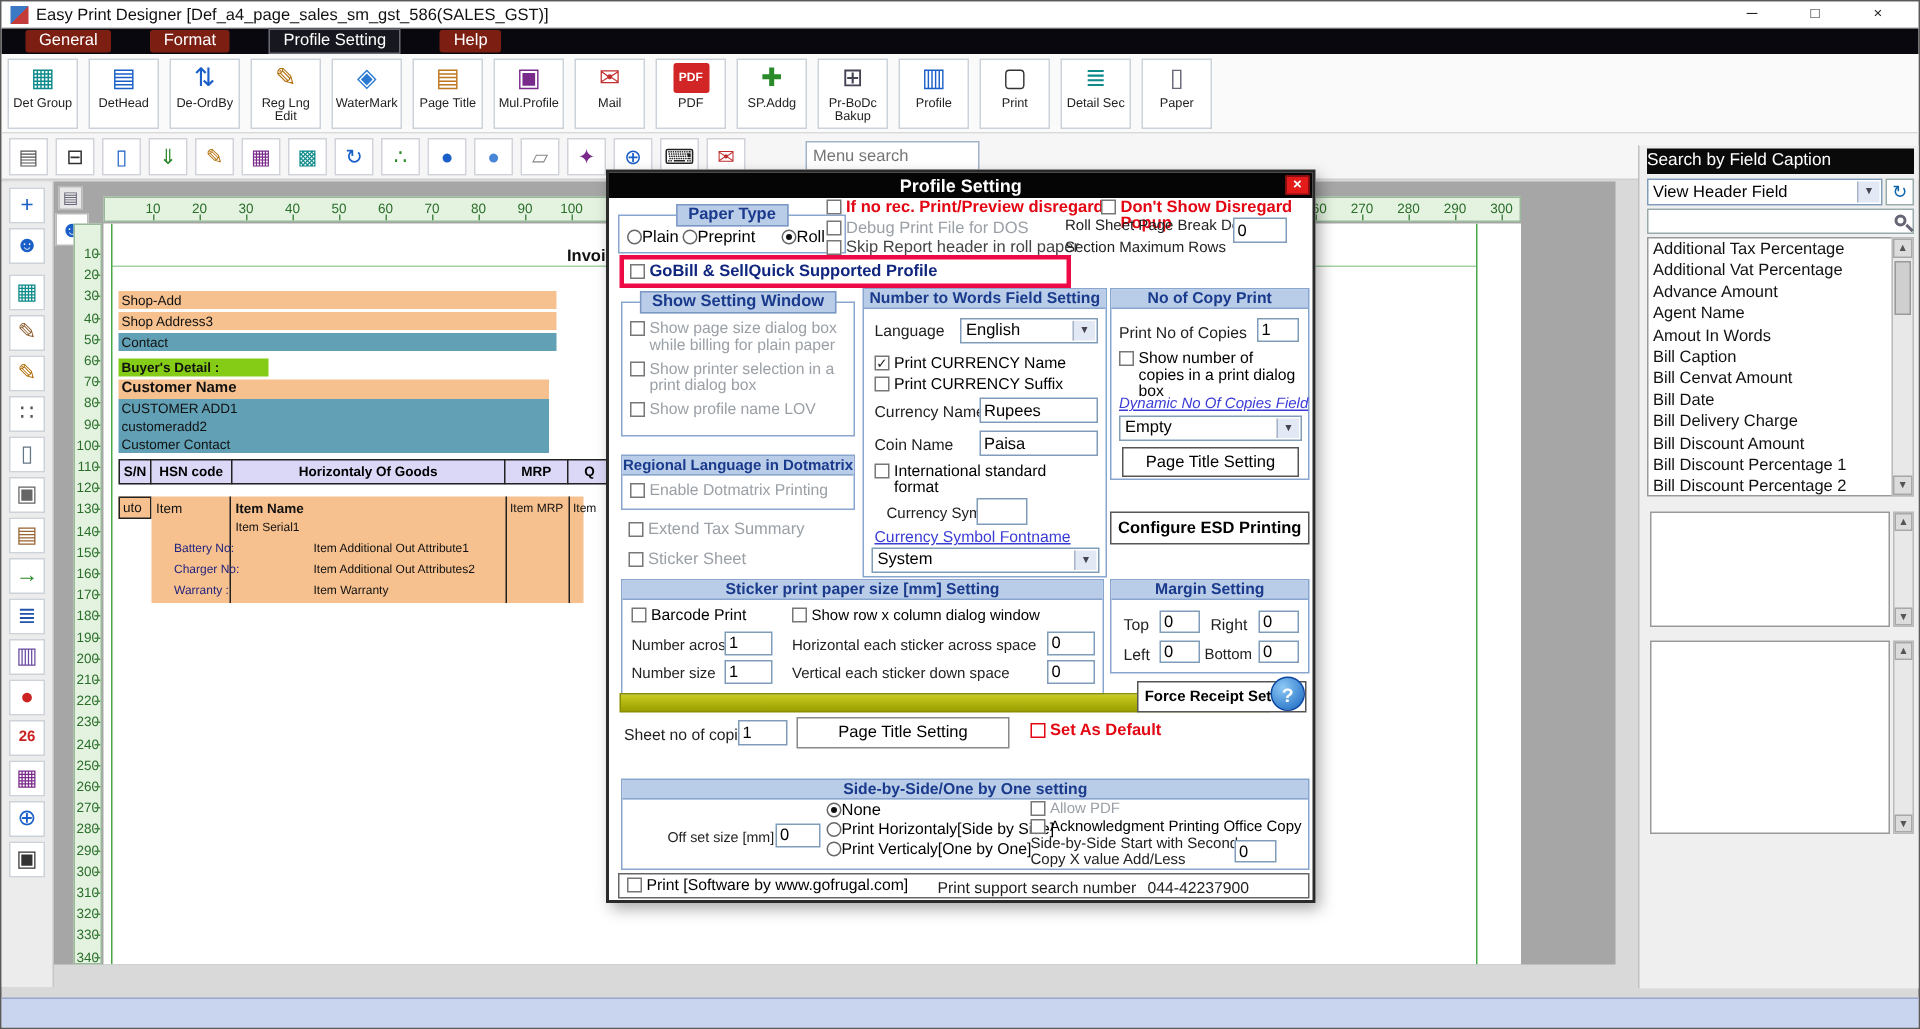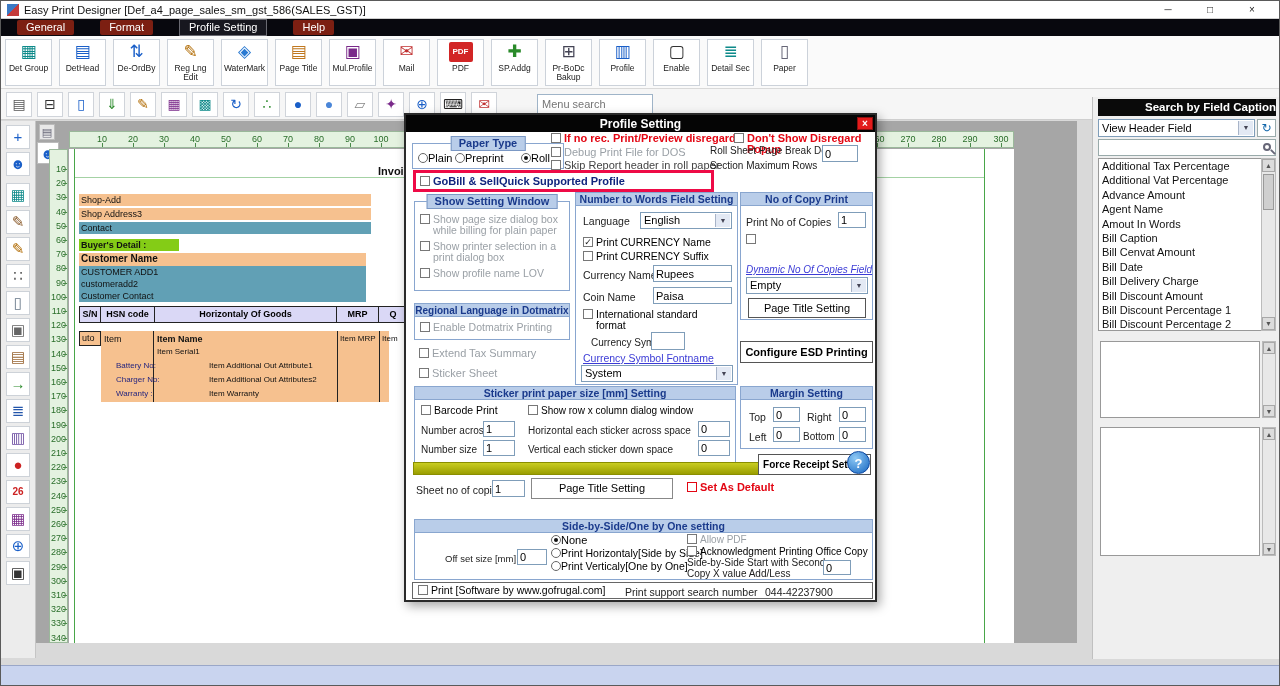--- a/index.html
+++ b/index.html
@@ -49,21 +49,21 @@
 .lav{background:#84cc16}
 .bold{font-weight:bold}
 .cell{position:absolute;background:#dad8f6;border:1px solid #222;font-size:9px;font-weight:bold;text-align:center;line-height:15px;white-space:nowrap;overflow:hidden}
 .vline{position:absolute;width:1px;background:#222}
 .doctxt{position:absolute;font-size:8px;color:#111;white-space:nowrap}
 .navytxt{color:#24247e}
 .sar{position:absolute;background:#dcdcdc;border:1px solid #a8a8a8;font-size:7px;color:#555;text-align:center;line-height:12px}
 .sth{position:absolute;background:#cfcfcf;border:1px solid #9a9a9a}
 
 .rpanel{position:absolute;left:1091px;top:96px;width:189px;height:562px;background:#efefef;border-left:1px solid #c0c0c0;z-index:5}
-.rp-hd{position:absolute;left:5px;top:2px;width:178px;height:17px;background:#0a0a0a;color:#fff;font-weight:bold;font-size:11.5px;text-align:right;line-height:16px}
+.rp-hd{position:absolute;left:5px;top:2px;width:178px;height:17px;background:#0a0a0a;color:#fff;font-weight:normal;font-size:11.5px;text-align:left;line-height:16px}
 .dd{position:absolute;border:1px solid #7f9db9;background:#fff;font-size:11px;line-height:15px;padding:0 16px 0 3px;white-space:nowrap;overflow:hidden;cursor:pointer}
 .dd:after{content:"▼";position:absolute;top:1px;right:1px;bottom:1px;width:14px;background:#e3e9f4;border-left:1px solid #a8b4c8;color:#445;font-size:7px;line-height:13px;text-align:center}
 .rp-refresh{position:absolute;left:164px;top:22px;width:19px;height:18px;border:1px solid #9aa;background:#fff;text-align:center;font-size:12px;line-height:17px;color:#16a;cursor:pointer}
 .rp-search{position:absolute;left:5px;top:42px;width:178px;height:17px;border:1px solid #9aa;background:#fff;font-family:inherit;font-size:11px;padding:0 18px 0 3px}
 .mag{position:absolute;left:170px;top:46px;width:8px;height:8px;border:2px solid #667;border-radius:50%}
 .mag:after{content:"";position:absolute;left:5px;top:6px;width:6px;height:2px;background:#667;transform:rotate(45deg)}
 .rp-list{position:absolute;left:5px;top:61px;width:178px;height:173px;background:#fff;border:1px solid #999;overflow:hidden}
 .fitem{height:14.4px;line-height:14.4px;padding-left:3px;font-size:11px;color:#111;white-space:nowrap;overflow:hidden;cursor:pointer}
 .rp-box{position:absolute;background:#fff;border:1px solid #999}
 
@@ -160,21 +160,21 @@
       <div class="bigbtn">
         <div class="bigicon" style="color: rgb(68, 68, 85);">⊞</div>
         <div class="biglbl">Pr-BoDc Bakup</div>
       </div>
       <div class="bigbtn">
         <div class="bigicon" style="color: rgb(26, 95, 200);">▥</div>
         <div class="biglbl">Profile</div>
       </div>
       <div class="bigbtn">
         <div class="bigicon" style="color: rgb(51, 51, 51);">▢</div>
-        <div class="biglbl">Enable</div>
+        <div class="biglbl">Print</div>
       </div>
       <div class="bigbtn">
         <div class="bigicon" style="color: rgb(14, 138, 138);">≣</div>
         <div class="biglbl">Detail Sec</div>
       </div>
       <div class="bigbtn">
         <div class="bigicon" style="color: rgb(102, 102, 119);">▯</div>
         <div class="biglbl">Paper</div>
       </div>
     </div>
@@ -529,20 +529,21 @@
       <span class="lnk" style="left:7px;top:159px">Currency Symbol Fontname</span>
       <div class="dd" style="left:5px;top:172px;width:152px;height:17px">System</div>
     </div>
 
     <div class="grp" style="left:334px;top:77px;width:133px;height:128px">
       <div class="ghd">No of Copy Print</div>
       <span class="lbl" style="left:5px;top:23px">Print No of Copies</span>
       <input class="inp" style="left: 97px; top: 19px; width: 28px; height: 16px;" value="1">
       <span class="cb" style="left:5px;top:41px;width:120px">
           <span class="bx"></span>
+          <span style="white-space:normal;font-size:10.5px">Show number of copies in a print dialog box</span>
         </span>
       <span class="lnk" style="left:5px;top:71px;font-style:italic;font-size:10px">Dynamic No Of Copies Field</span>
       <div class="dd" style="left:5px;top:84px;width:122px;height:17px">Empty</div>
       <div class="btn" style="left:7px;top:105px;width:118px;height:20px">Page Title Setting</div>
     </div>
 
     <div class="btn" style="left:334px;top:226px;width:133px;height:22px;font-weight:bold;line-height:20px">Configure ESD Printing</div>
 
     <div class="grp" style="left:8px;top:188px;width:156px;height:37px">
       <div class="ghd" style="font-size:10px">Regional Language in Dotmatrix</div>

